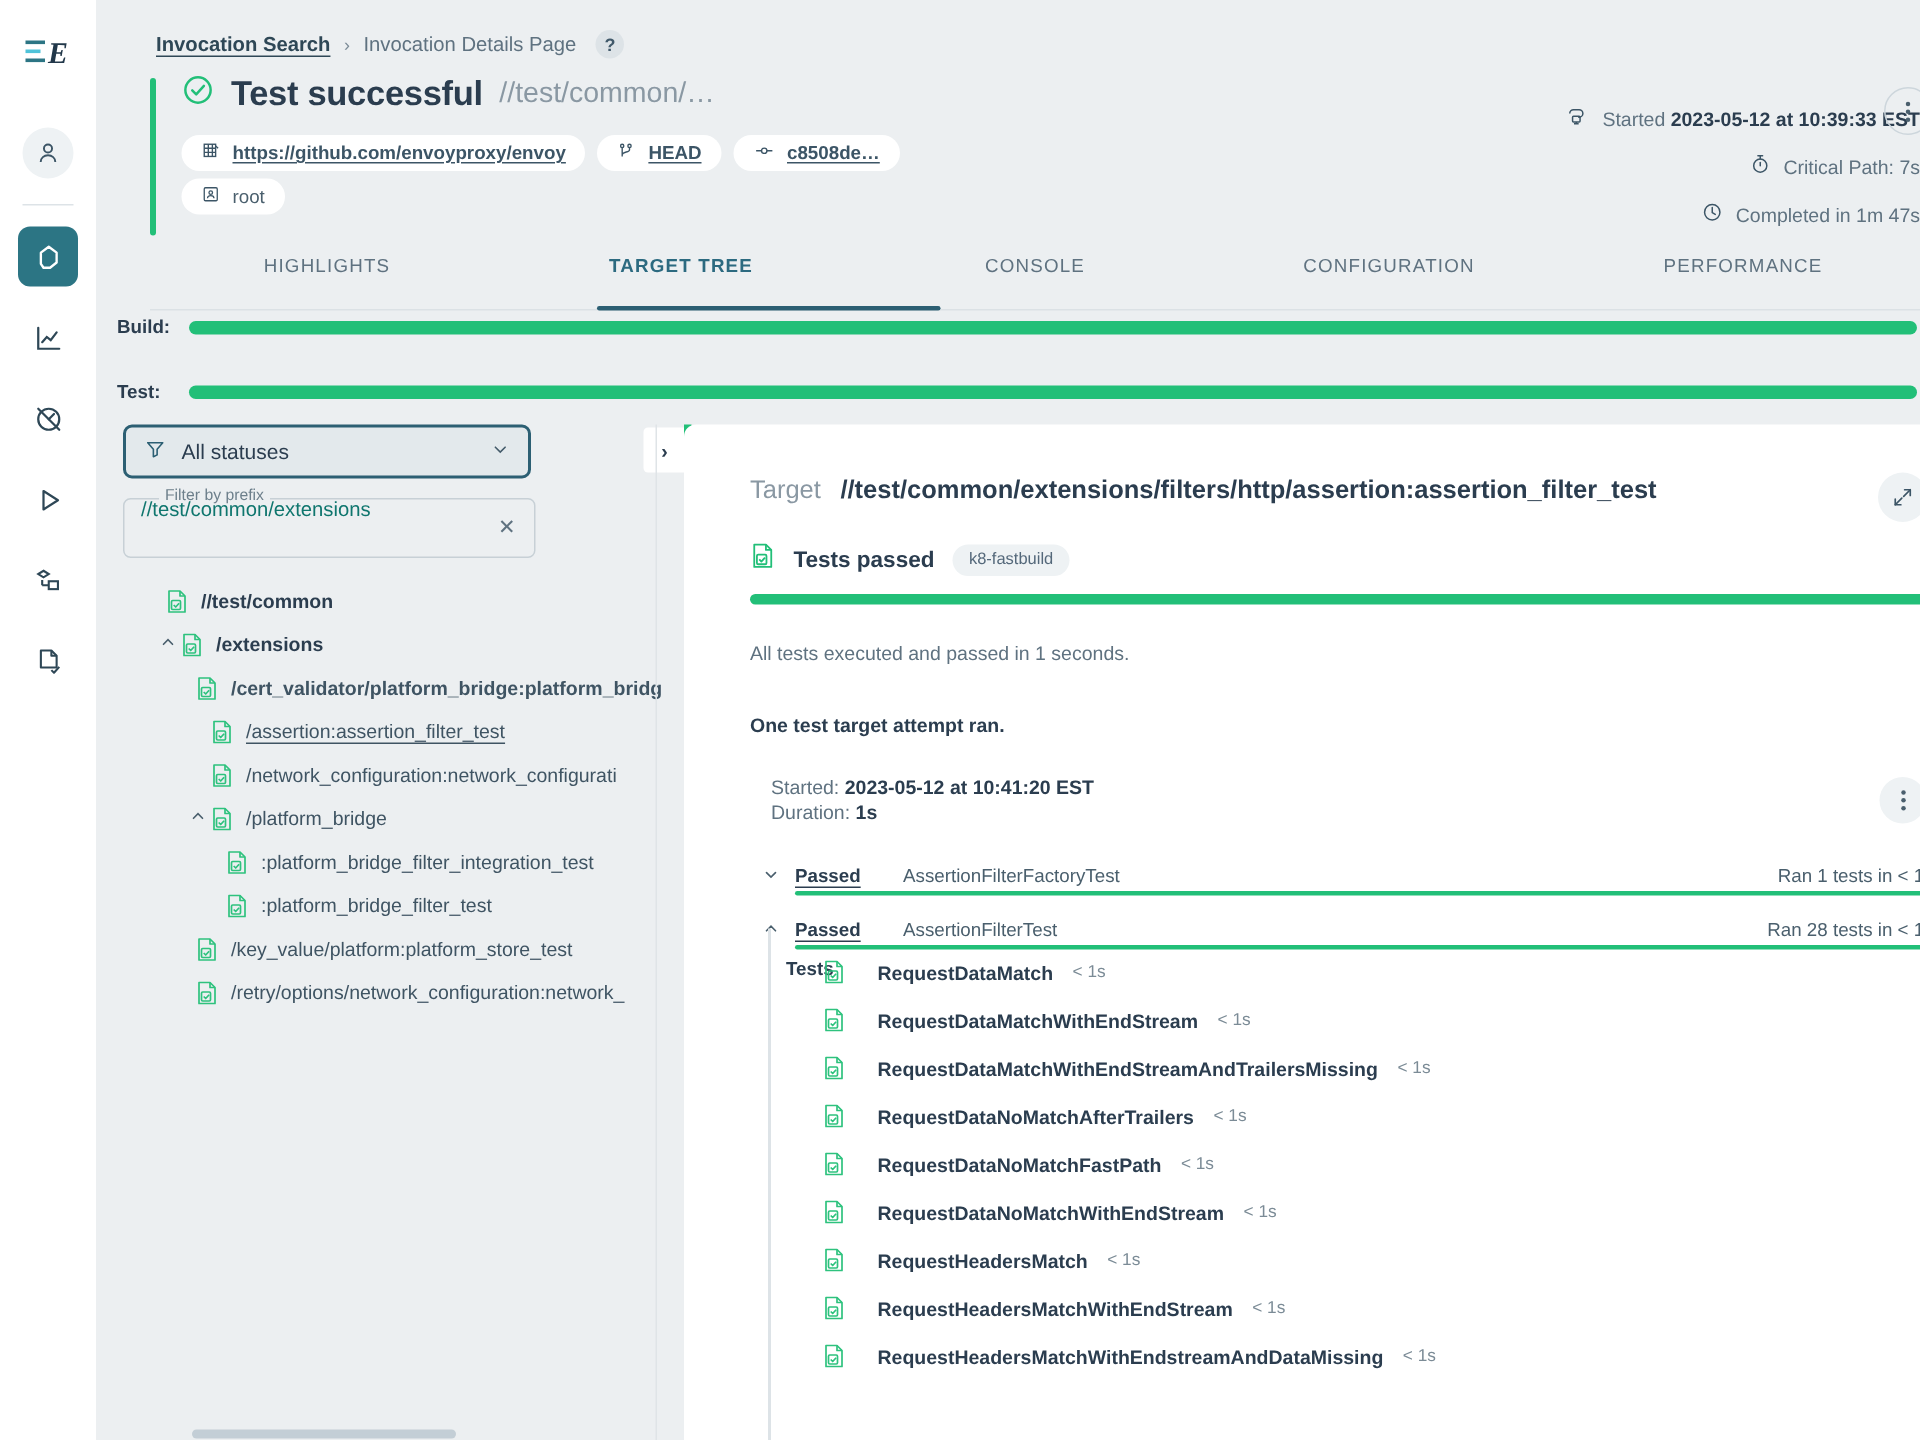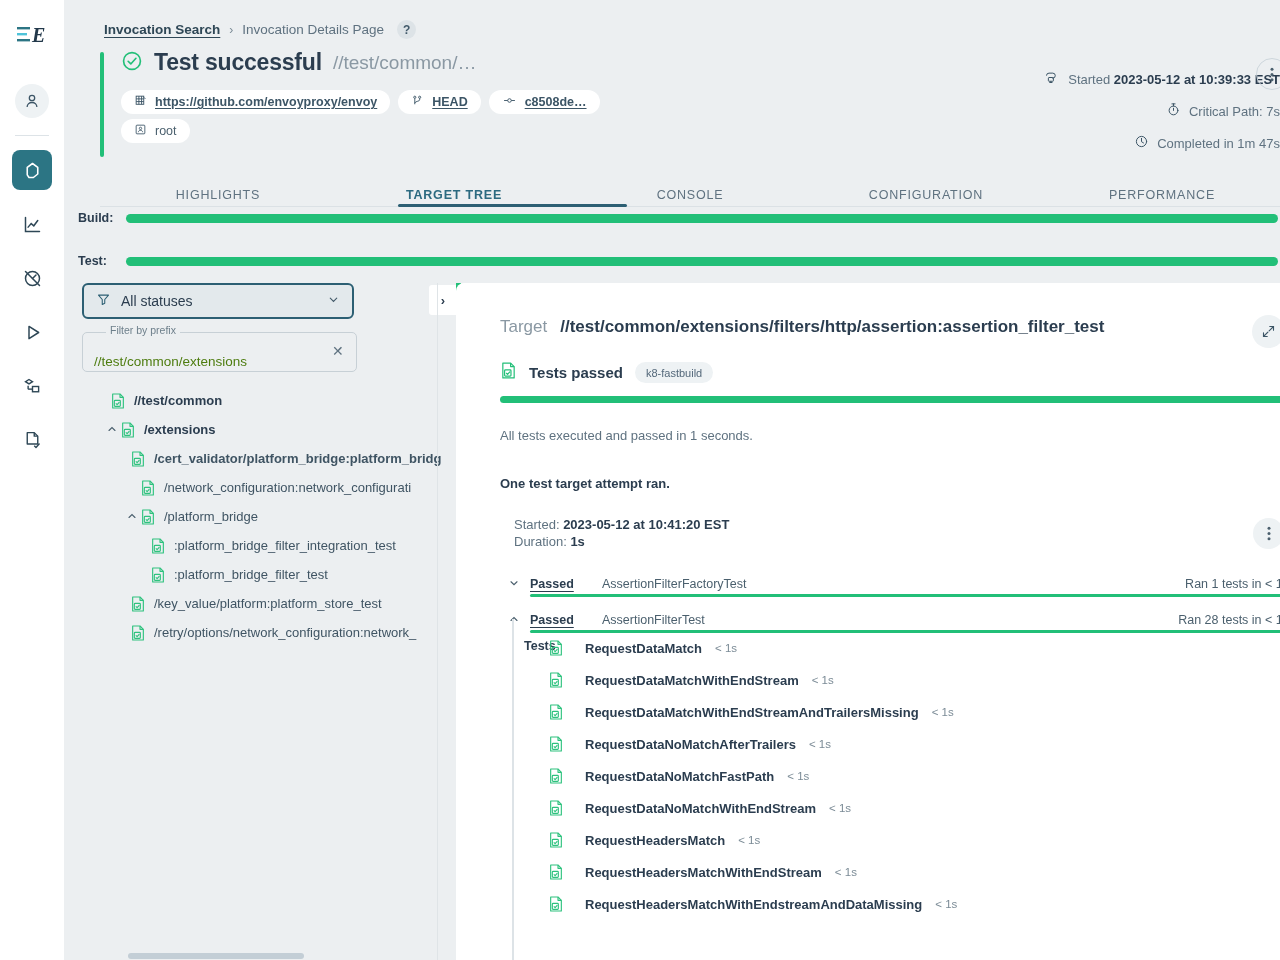--- a/index.html
+++ b/index.html
@@ -93,23 +93,22 @@
   .meta-line b { color: #2b3d4f; font-weight: 700; }
   #kebab-top {
     position: absolute; right: -8px; top: 9px;
     width: 32px; height: 32px; border-radius: 50%;
     border: 1px solid #cdd6dc; background: transparent;
     display: flex; align-items: center; justify-content: center;
   }
 
   
   #tabs {
-    position: absolute; left: 36px; top: 172px; width: 1180px; height: 38px;
+    position: absolute; left: 36px; top: 162px; width: 1180px; height: 38px;
     display: flex;
-    align-items: center;
   }
   .tab {
     flex: 1; text-align: center; font-size: 12.5px; letter-spacing: .8px;
     color: #5f7280; padding-top: 8px; position: relative;
   }
   .tab.active { color: #2c6a80; font-weight: 600; }
   #tabs-underline {
     position: absolute; left: 36px; top: 206px; width: 1180px; height: 1px;
     background: #dbe1e5;
   }
@@ -145,21 +144,21 @@
   }
   #prefix-field {
     position: absolute; left: 0px; top: 49px; width: 275px; height: 40px;
     border: 1px solid #c7d0d6; border-radius: 5px; background: transparent;
   }
   #prefix-legend {
     position: absolute; left: 24px; top: 41px; background: #eceff1;
     padding: 0 4px; font-size: 10.5px; color: #6d7f8b;
   }
   #prefix-value {
-    position: absolute; left: 12px; top: 71px; font-size: 13.5px; color: #4d7c0f;
+    position: absolute; left: 12px; top: 49px; font-size: 13.5px; color: #0f766e;
   }
   #prefix-clear {
     position: absolute; left: 250px; top: 60px; font-size: 14px; color: #5f7280;
   }
 
   #tree { position: absolute; left: 0px; top: 103px; width: 373px; height: 540px; overflow: hidden; }
   .tree-row {
     position: relative; height: 29px; display: flex; align-items: center;
     font-size: 13px; white-space: nowrap;
   }
@@ -492,20 +491,30 @@
         <div class="tree-row" style="padding-left: 32px; font-weight: bold;">
           <span class="chev"></span>
           <span class="ficon"><svg width="16" height="18" viewBox="0 0 24 26" fill="none" stroke="#2ec27e" stroke-width="1.7" stroke-linejoin="round">
               <path d="M4 2.5 h11 l5 5 v16 H4 Z"></path>
               <path d="M15 2.5 v5 h5"></path>
               <rect x="6.5" y="12" width="9" height="9" rx="1.2"></rect>
               <path d="M8.7 16.5 l2 2 3.4-3.8"></path>
             </svg></span>
           <span class="tlabel">/cert_validator/platform_bridge:platform_bridg</span>
         </div>
+        <div class="tree-row sel" style="padding-left: 42px;">
+          <span class="chev"></span>
+          <span class="ficon"><svg width="16" height="18" viewBox="0 0 24 26" fill="none" stroke="#2ec27e" stroke-width="1.7" stroke-linejoin="round">
+              <path d="M4 2.5 h11 l5 5 v16 H4 Z"></path>
+              <path d="M15 2.5 v5 h5"></path>
+              <rect x="6.5" y="12" width="9" height="9" rx="1.2"></rect>
+              <path d="M8.7 16.5 l2 2 3.4-3.8"></path>
+            </svg></span>
+          <span class="tlabel">/assertion:assertion_filter_test</span>
+        </div>
         <div class="tree-row" style="padding-left: 42px;">
           <span class="chev"></span>
           <span class="ficon"><svg width="16" height="18" viewBox="0 0 24 26" fill="none" stroke="#2ec27e" stroke-width="1.7" stroke-linejoin="round">
               <path d="M4 2.5 h11 l5 5 v16 H4 Z"></path>
               <path d="M15 2.5 v5 h5"></path>
               <rect x="6.5" y="12" width="9" height="9" rx="1.2"></rect>
               <path d="M8.7 16.5 l2 2 3.4-3.8"></path>
             </svg></span>
           <span class="tlabel">/network_configuration:network_configurati</span>
         </div>

